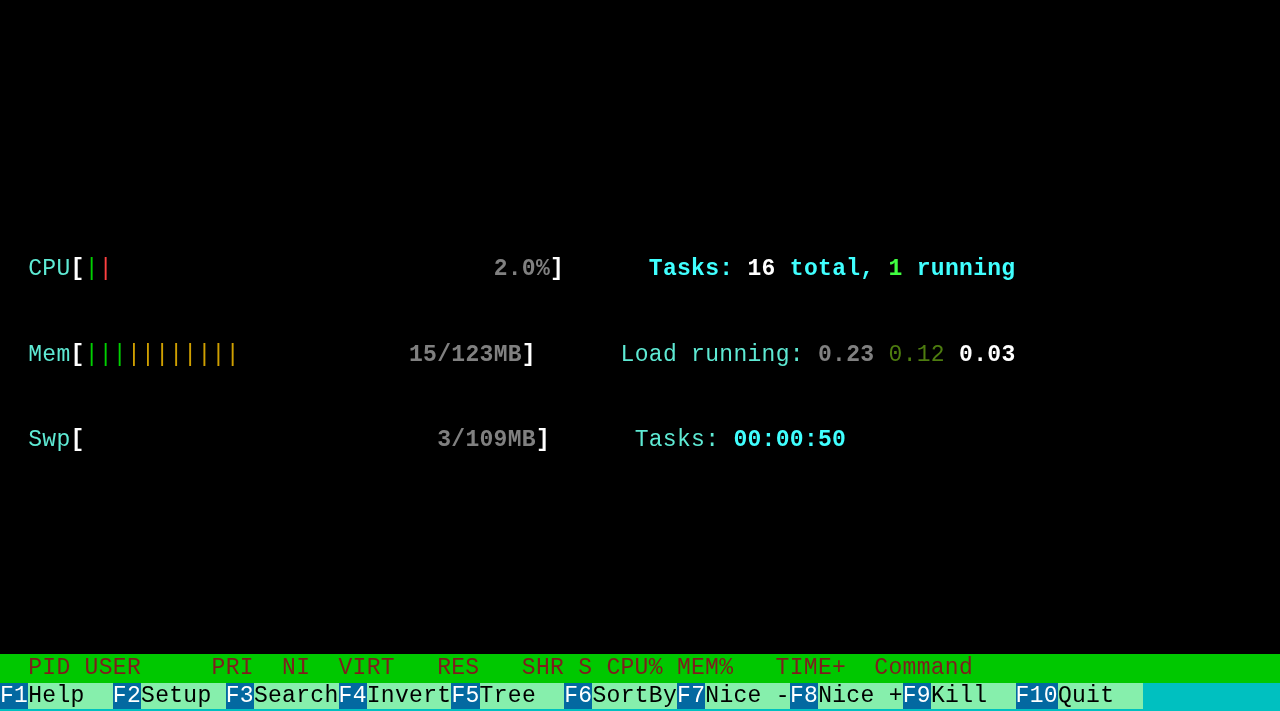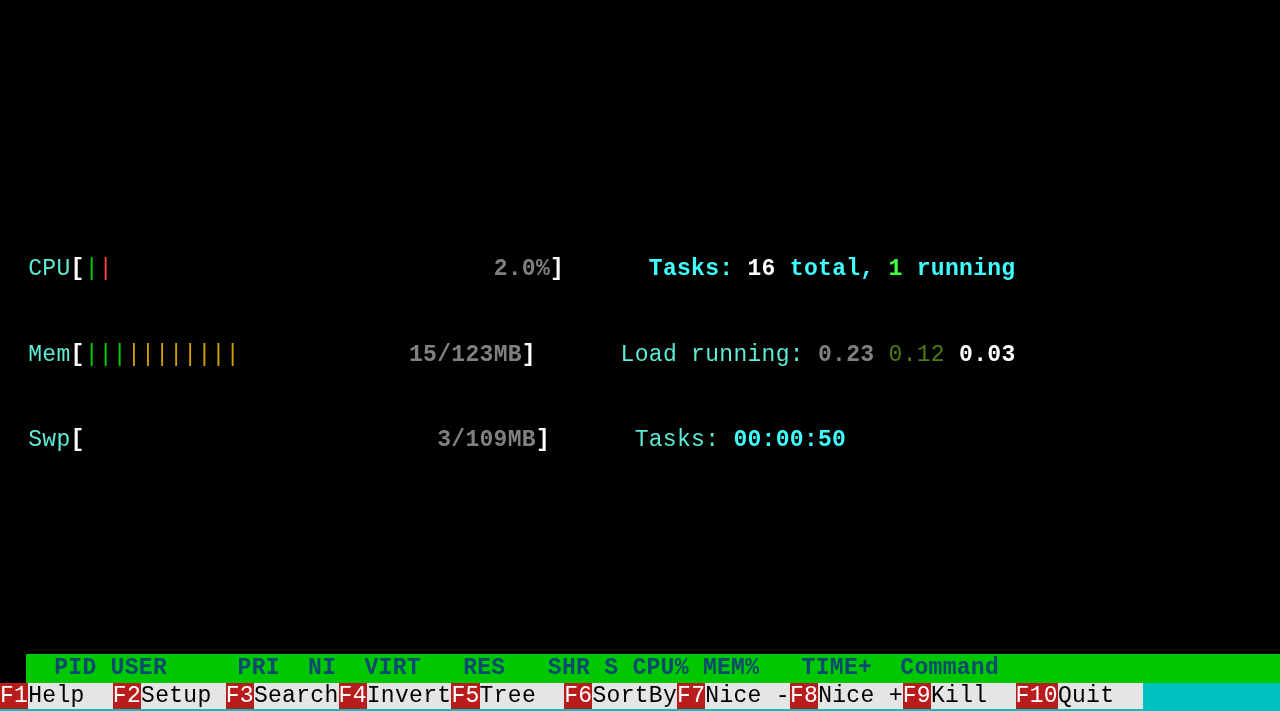--- a/index.html
+++ b/index.html
@@ -26,39 +26,38 @@
   .cyanB  { color: #40ffff; font-weight: bold; margin-top: 8px; }
   .grey   { color: #808080; font-weight: bold; }
   .greyL  { color: #4d7c0f; }
   .whiteB { color: #ffffff; font-weight: bold; }
   .green  { color: #00d000; }
   .greenB { color: #40ff40; font-weight: bold; }
   .red    { color: #ff4040; }
   .yellow { color: #d0a000; }
   .hdr {
     background: #00c800;
-    color: #0c4a6e;
+    color: #7f1d1d;
     display: block;
-    font-weight: bold;
-    margin-left: 26px;
+    font-weight: normal;
   }
   .sel {
     background: #00c0c0;
     color: #000;
     display: block;
     font-weight: bold;
   }
   .fnbar {
     position: absolute;
     top: 682px;
     left: 0;
     white-space: pre;
   }
-  .fnbar .k { color: #ffffff; background: #b91c1c; }
-  .fnbar .l { color: #000; background: #e5e5e5; }
+  .fnbar .k { color: #ffffff; background: #0369a1; }
+  .fnbar .l { color: #000; background: #86efac; }
 </style>
 </head>
 <body>
 
 
 
 <div class="screen">
 
   
   <div class="row">  <span class="cyan">CPU</span><span class="whiteB">[</span><span class="green">|</span><span class="red">|</span><span class="grey">                           </span><span class="grey">2.0%</span><span class="whiteB">]</span>      <span class="cyanB">Tasks: </span><span class="whiteB">16</span><span class="cyanB"> total, </span><span class="greenB">1</span><span class="cyanB"> running</span></div>

